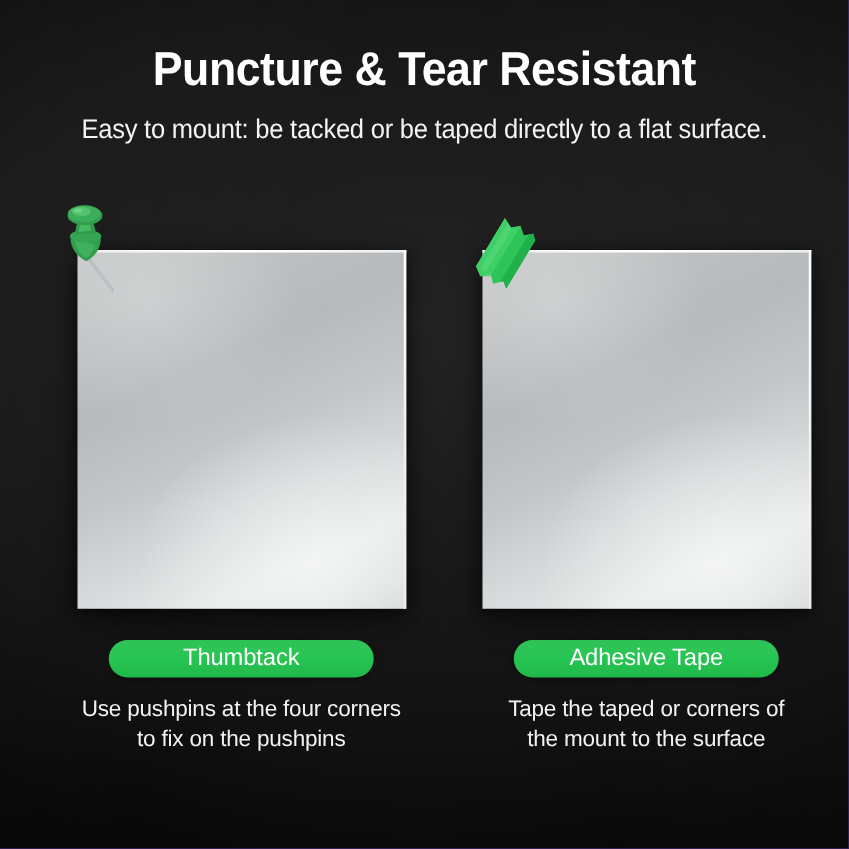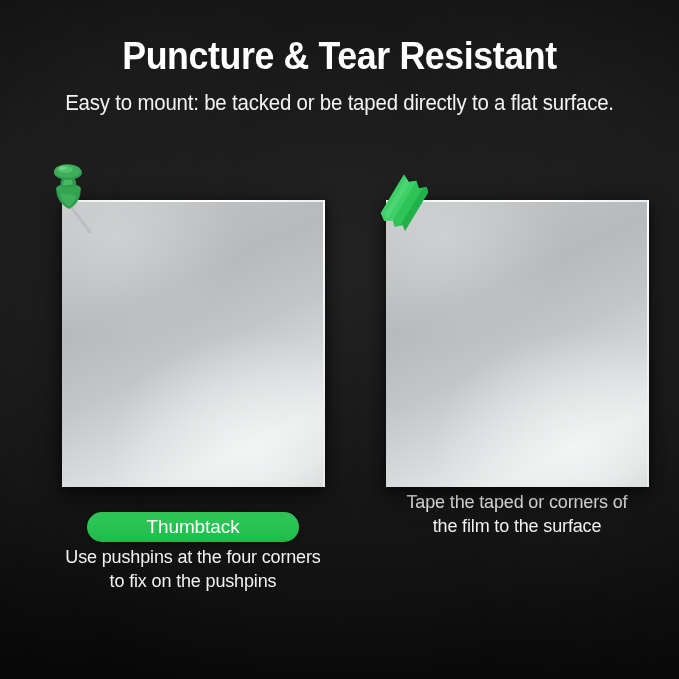--- a/index.html
+++ b/index.html
@@ -164,21 +164,21 @@
     font-weight: 400;
     letter-spacing: -0.1px;
     display: flex;
     align-items: center;
     justify-content: center;
     box-shadow: 0 1px 4px rgba(0,0,0,.45);
   }
 
   
   .caption {
-    margin-top: 4px;
+    margin-top: 14px;
     width: 300px;
     text-align: center;
     color: #f2f2f2;
     font-size: 18px;
     font-weight: 400;
     line-height: 1.33;
     letter-spacing: -0.15px;
   }
 </style>
 </head>
@@ -245,21 +245,22 @@
 
             <path d="M22 14 L30 18 L36 13 L36 60 L29 64 L22 59 Z" fill="#41d268" opacity=".85"></path>
 
             <path d="M45 15 L48 13 L52 17 L52 62 L47 58 L45 60 Z" fill="#1fae49" opacity=".85"></path>
 
             <path d="M26 16 L31 19 L31 60 L26 58 Z" fill="#6fe08c" opacity=".35"></path>
           </g>
         </svg>
       </div>
 
+      <div class="pill">Adhesive Tape</div>
 
       <div class="caption">
         <div>Tape the taped or corners of</div>
-        <div>the film to the surface</div>
+        <div>the mount to the surface</div>
       </div>
     </div>
 
   </div>
 </div>
 
 </body></html>

